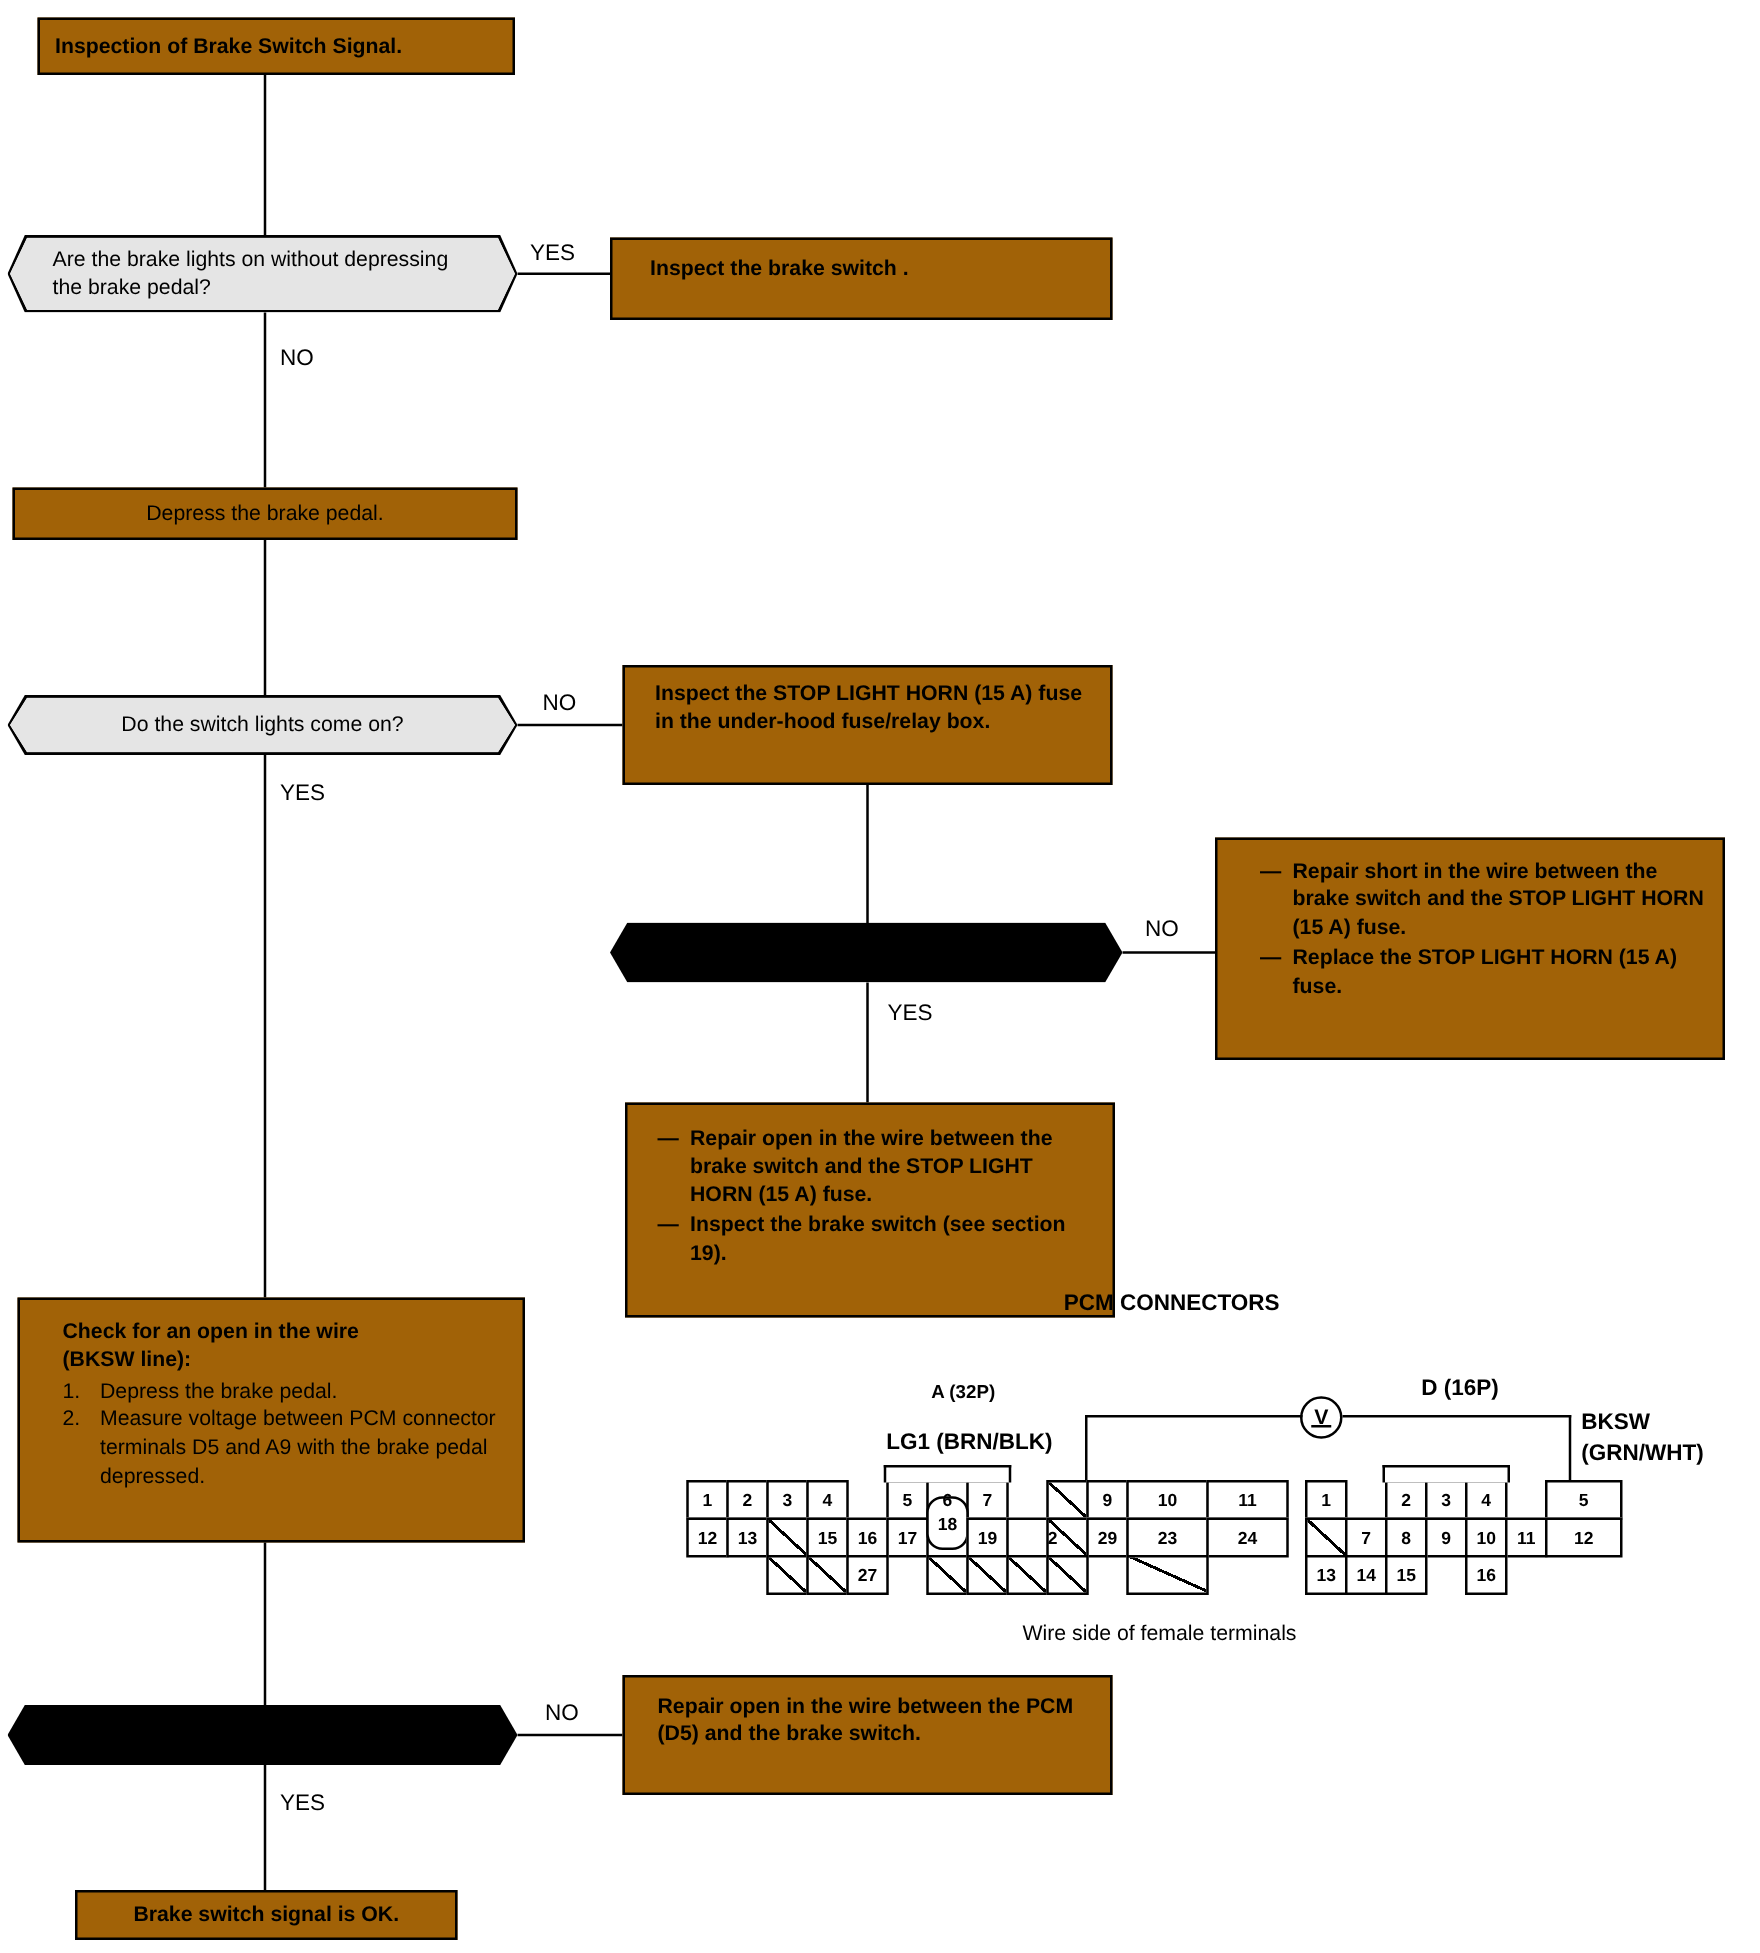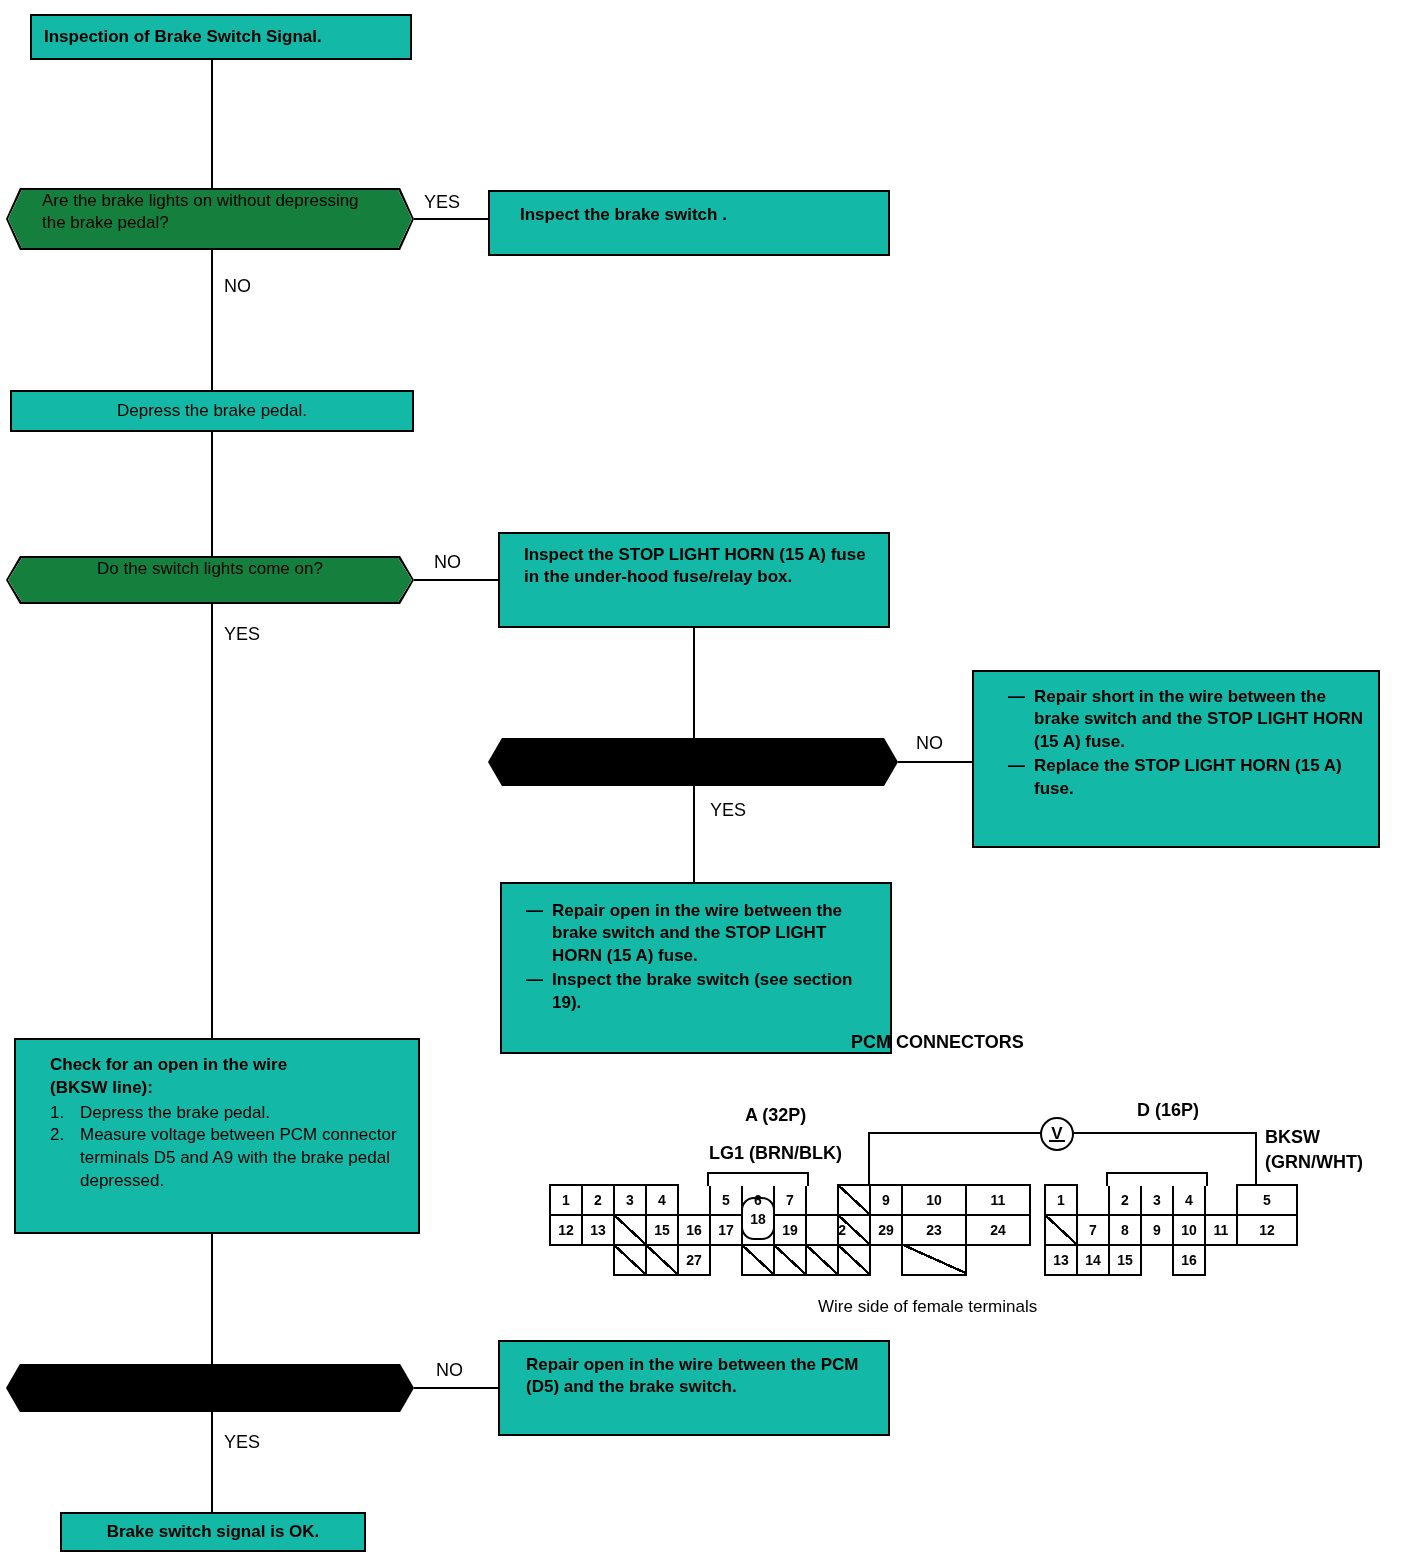--- a/index.html
+++ b/index.html
@@ -11,42 +11,42 @@
   }
   .canvas { position:absolute; inset:0; }
 
   
   .abs { position:absolute; }
 
   
   .box {
     position:absolute;
     border:2px solid #000;
-    background:#14b8a6;
+    background:#a16207;
     font-size:17px;
     line-height:1.32;
     padding:8px 12px;
   }
   .box.bold { font-weight:bold; }
   .box.center { text-align:center; }
 
   
   .hex {
     position:absolute;
     background:#fff;
     display:flex; align-items:center; justify-content:center;
     text-align:center;
     font-size:17px; line-height:1.3;
     clip-path: polygon(0% 50%, 3.4% 0%, 96.6% 0%, 100% 50%, 96.6% 100%, 3.4% 100%);
   }
   .hex .inner {
     position:absolute; inset:0;
-    background:#15803d;
+    background:#e5e5e5;
     clip-path: polygon(0% 50%, 3.4% 0%, 96.6% 0%, 100% 50%, 96.6% 100%, 3.4% 100%);
-    display:flex; justify-content:center;
+    display:flex; align-items:center; justify-content:center;
   }
   .hex-outer {
     position:absolute;
     background:#000;
     clip-path: polygon(0% 50%, 3.4% 0%, 96.6% 0%, 100% 50%, 96.6% 100%, 3.4% 100%);
   }
   .hex-txt { position:relative; z-index:2; padding:0 26px; }
 
   
   .vline { position:absolute; width:2px; background:#000; }
@@ -211,21 +211,21 @@
 
   <div class="vline" style="left:211px; top:1412px; height:100px;"></div>
   <div class="blabel" style="left:224px; top:1432px;">YES</div>
 
   <div class="box bold center" style="left:60px; top:1512px; width:306px; height:40px; padding-top:7px;">
     <span>Brake switch signal is OK.</span>
   </div>
 
   <div class="lbl" style="left:851px; top:1032px; font-size:18px;">PCM CONNECTORS</div>
 
-  <div class="lbl" style="left:745px; top:1105px; font-size:18px;">A (32P)</div>
+  <div class="lbl" style="left:745px; top:1105px; font-size:15px;">A (32P)</div>
 
   <div class="lbl" style="left:709px; top:1143px; font-size:18px;">LG1 (BRN/BLK)</div>
 
   <div class="lbl" style="left:1137px; top:1100px; font-size:18px;">D (16P)</div>
 
   <div class="lbl" style="left:1265px; top:1127px; font-size:18px;">BKSW</div>
   <div class="lbl" style="left:1265px; top:1152px; font-size:18px;">(GRN/WHT)</div>
 
   <div class="vmeter" style="left:1040px; top:1117px;">
     <span>V</span>

